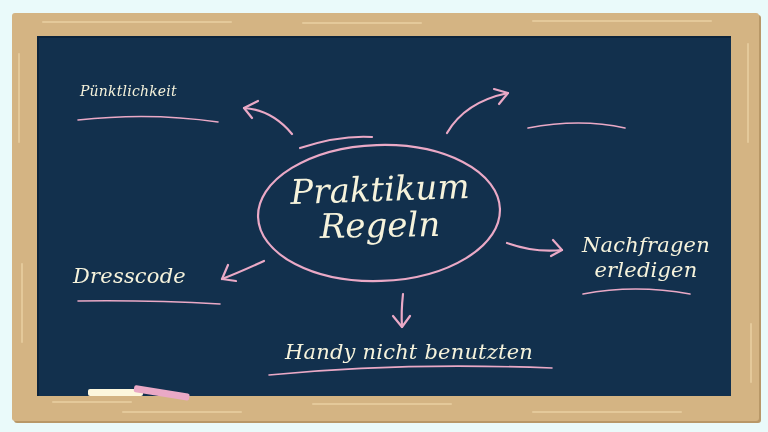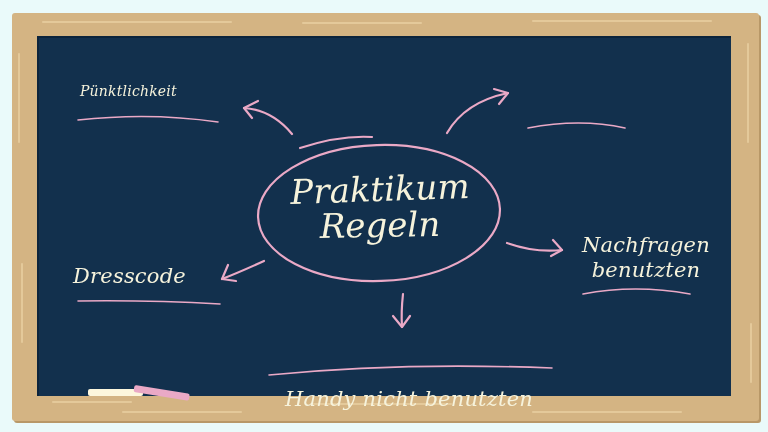--- a/index.html
+++ b/index.html
@@ -104,25 +104,25 @@
 
 <div class="label" style="left:80px;top:84px;font-size:14px;">
   <span>Pünktlichkeit</span>
 </div>
 
 <div class="label" style="left:530px;top:63px;font-size:21px;line-height:1.2;">
 </div>
 
 <div class="label" style="left:582px;top:233px;font-size:21px;line-height:1.2;text-align:center;">
   <div>Nachfragen</div>
-  <div>benutzten</div>
+  <div>erledigen</div>
 </div>
 
 <div class="label" style="left:73px;top:266px;font-size:21px;">
   <span>Dresscode</span>
 </div>
 
-<div class="label" style="left:285px;top:342px;font-size:21px;margin-top:47px;">
+<div class="label" style="left:285px;top:342px;font-size:21px;">
   <span>Handy nicht benutzten</span>
 </div>
 
 <div class="chalk-white"></div>
 <div class="chalk-pink"></div>
 
 </body></html>

